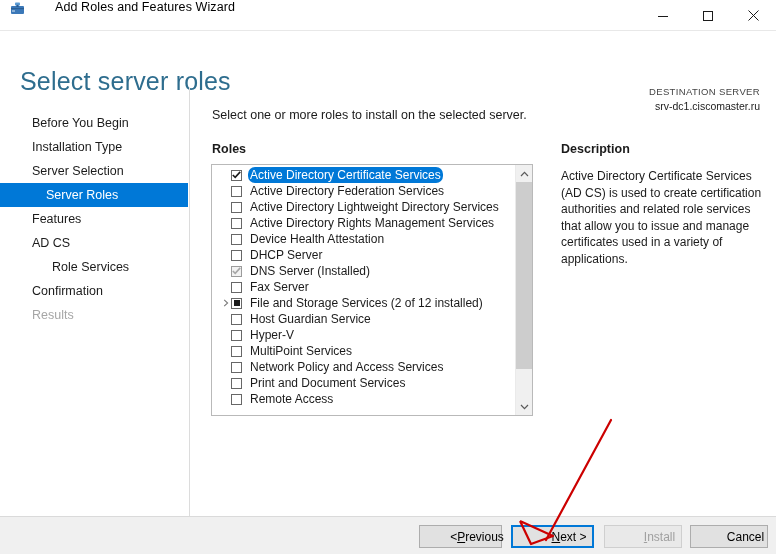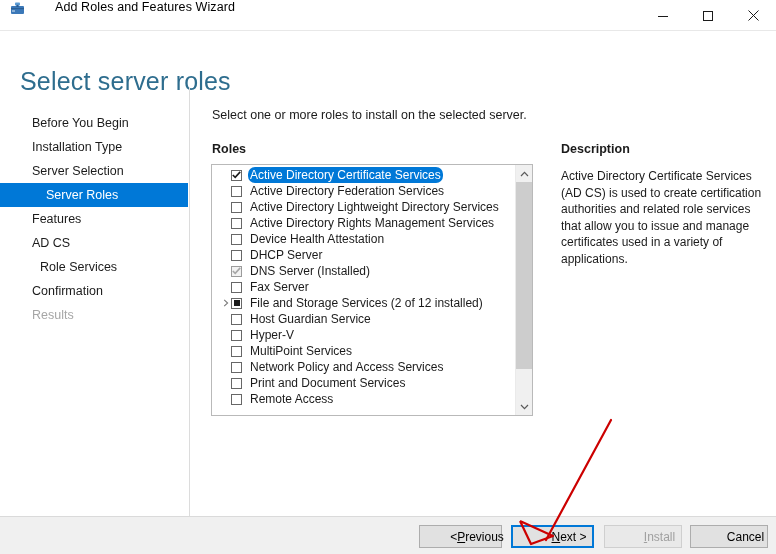--- a/index.html
+++ b/index.html
@@ -66,21 +66,21 @@
     border-right:1px solid #dcdcdc;
     box-sizing:border-box;
     padding-top:23px;
   }
   .nav-item{
     height:24px;line-height:24px;
     padding-left:32px;
     font-size:12.5px;color:#1b1b1b;
     white-space:nowrap;
   }
-  .nav-item.sub{padding-left:40px;}
+  .nav-item.sub{padding-left:52px;}
   .nav-item.selected{
     background:#0078d7;color:#fff;
     margin-right:1px;
     padding-left:46px;
   }
   .nav-item.disabled{color:#a6a6a6;}
 
   
   .main{
     position:absolute;left:190px;top:0;width:586px;height:428px;
@@ -211,20 +211,24 @@
       <svg width="13" height="13" viewBox="0 0 13 13">
           <line x1="1.5" y1="1.5" x2="11.5" y2="11.5" stroke="#1b1b1b" stroke-width="1"></line>
           <line x1="11.5" y1="1.5" x2="1.5" y2="11.5" stroke="#1b1b1b" stroke-width="1"></line>
         </svg>
     </div>
   </div>
 </div>
 
 <div class="header">
   <div class="page-title">Select server roles</div>
+  <div class="dest">
+    <div class="lbl">DESTINATION SERVER</div>
+    <div class="srv">srv-dc1.ciscomaster.ru</div>
+  </div>
 </div>
 
 <div class="content">
 
   <div class="sidebar" id="sidebar">
       <div class="nav-item">Before You Begin</div>
       <div class="nav-item">Installation Type</div>
       <div class="nav-item">Server Selection</div>
       <div class="nav-item selected">Server Roles</div>
       <div class="nav-item">Features</div>

